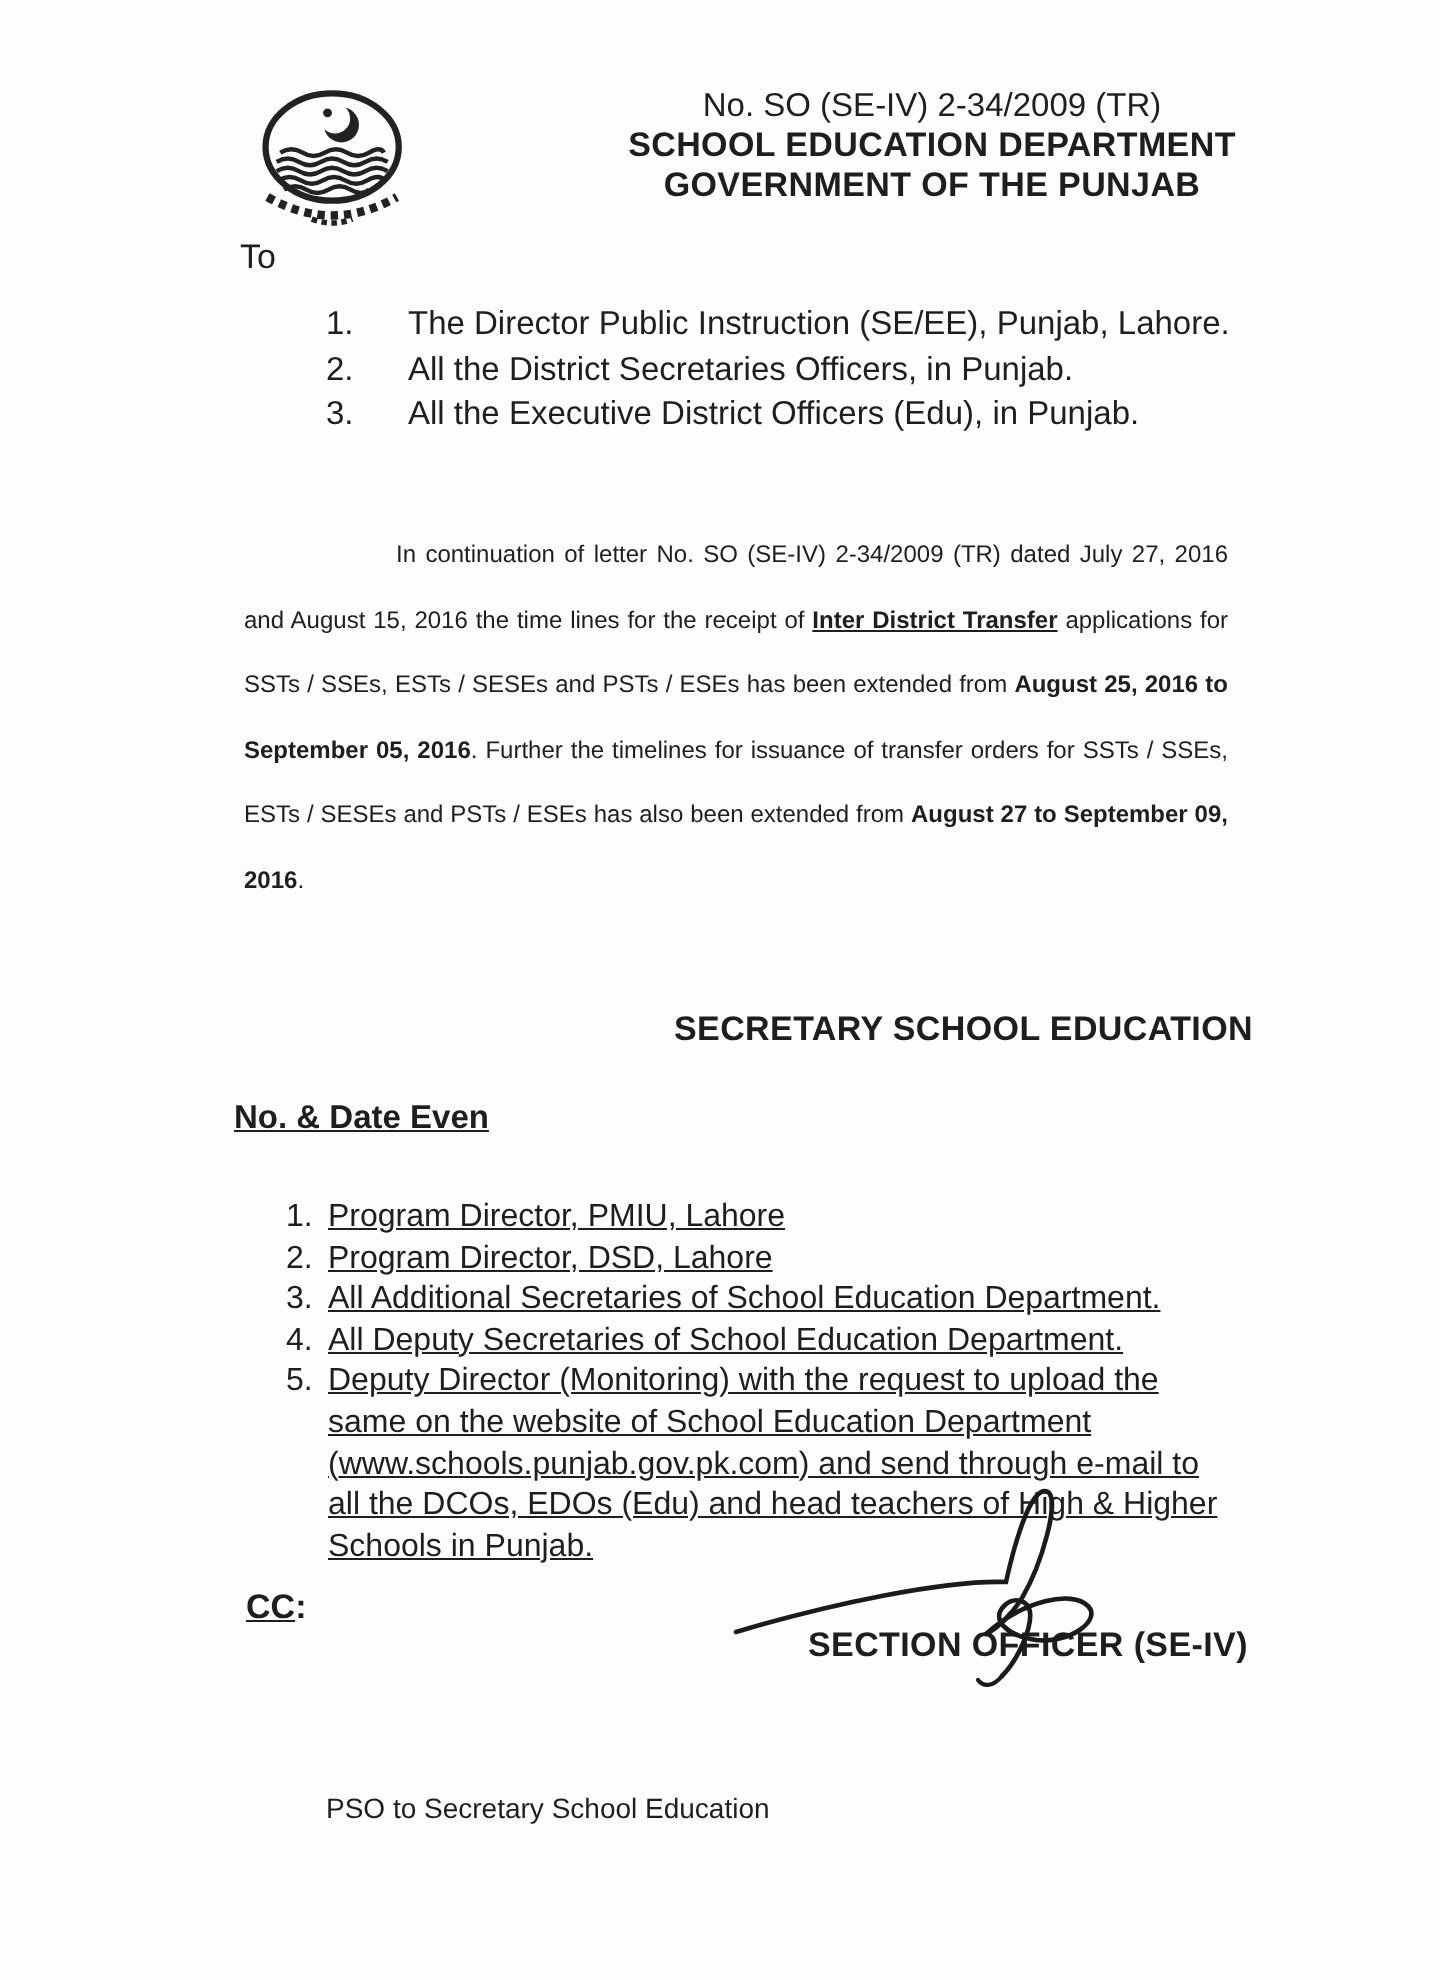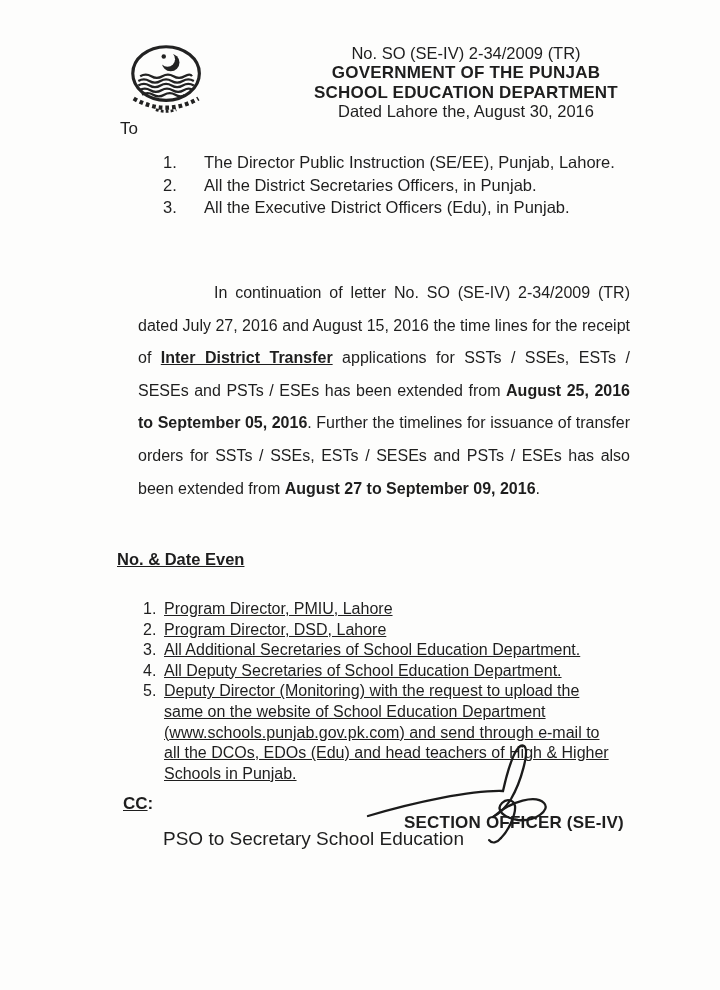--- a/index.html
+++ b/index.html
@@ -23,39 +23,39 @@
   .recipients{position:absolute;left:163px;top:151px;width:480px;font-size:16.5px;line-height:22.5px;}
   .recipients .row{display:flex;}
   .recipients .num{width:41px;flex:none;}
 
   .subject-row{position:absolute;left:115px;top:233px;font-size:17px;}
   .subject-label{display:inline-block;width:86px;}
   .subject-text{font-weight:bold;text-decoration:underline;letter-spacing:.2px;}
 
   .body-par{
     position:absolute;left:122px;top:261px;width:492px;
-    font-size:16px;line-height:32.6px;text-align:justify;text-indent:76px;margin:16px;
+    font-size:12px;line-height:32.6px;text-align:justify;text-indent:76px;margin:0;
   }
 
   .secretary{position:absolute;left:337px;top:505px;font-size:17px;font-weight:bold;letter-spacing:.2px;}
 
   .endorse-heading{position:absolute;left:117px;top:550px;font-size:16.5px;font-weight:bold;text-decoration:underline;}
   .endorse-intro{position:absolute;left:162px;top:577px;font-size:16px;}
   .endorse-list{position:absolute;left:143px;top:599px;width:472px;font-size:16px;line-height:20.6px;}
   .endorse-list .row{display:flex;}
   .endorse-list .num{width:21px;flex:none;}
   .endorse-list .txt{max-width:449px;text-decoration:underline;}
 
   .signature{position:absolute;left:360px;top:738px;width:228px;height:112px;z-index:2;}
 
   .section-officer{position:absolute;left:404px;top:813px;font-size:17px;font-weight:bold;letter-spacing:.2px;}
 
   .cc-row{position:absolute;left:123px;top:794px;font-size:17px;font-weight:bold;}
   .cc-label{text-decoration:underline;}
-  .cc-item{position:absolute;left:163px;top:828px;font-size:19px;}
+  .cc-item{position:absolute;left:163px;top:896px;font-size:14px;}
 </style>
 </head>
 <body>
 
 <div class="page">
 
   <div class="logo">
     <svg viewBox="0 0 84 80" width="80" height="74">
       <ellipse cx="41" cy="33" rx="36" ry="29" fill="none" stroke="#222" stroke-width="3.4"></ellipse>
 
@@ -69,23 +69,22 @@
       <path d="M12 51 q6 -3.6 12 0 t12 0 t12 0 t12 0 t10 0" fill="none" stroke="#222" stroke-width="2.4"></path>
       <path d="M15 56 q6 -3.6 12 0 t12 0 t12 0 t10 0" fill="none" stroke="#222" stroke-width="2.4"></path>
 
       <path d="M6 60 Q41 80 76 60" fill="none" stroke="#222" stroke-width="4.6" stroke-dasharray="4 3.2"></path>
       <path d="M30 72 Q41 76 52 72" fill="none" stroke="#222" stroke-width="3" stroke-dasharray="3 2.4"></path>
     </svg>
   </div>
 
   <div class="header-block">
     <div class="header-ref">No. SO (SE-IV) 2-34/2009 (TR)</div>
+    <div class="header-org">SCHOOL EDUCATION DEPARTMENT</div>
     <div class="header-org">GOVERNMENT OF THE PUNJAB</div>
-    <div class="header-org">SCHOOL EDUCATION DEPARTMENT</div>
-    <div class="header-date">Dated Lahore the, August 30, 2016</div>
   </div>
 
   <div class="to-label">To</div>
 
   <div class="recipients">
     <div class="row">
       <span class="num">1.</span>
       <span class="txt">The Director Public Instruction (SE/EE), Punjab, Lahore.</span>
     </div>
     <div class="row">
@@ -94,20 +93,21 @@
     </div>
     <div class="row">
       <span class="num">3.</span>
       <span class="txt">All the Executive District Officers (Edu), in Punjab.</span>
     </div>
   </div>
 
 
   <p class="body-par"><span>In continuation of letter No. SO (SE-IV) 2-34/2009 (TR) dated July 27, 2016 and August 15, 2016 the time lines for the receipt of </span><span class="b u">Inter District Transfer</span><span> applications for SSTs / SSEs, ESTs / SESEs and PSTs / ESEs has been extended from </span><span class="b">August 25, 2016 to September 05, 2016</span><span>. Further the timelines for issuance of transfer orders for SSTs / SSEs, ESTs / SESEs and PSTs / ESEs has also been extended from </span><span class="b">August 27 to September 09, 2016</span><span>.</span></p>
 
+  <div class="secretary">SECRETARY SCHOOL EDUCATION</div>
 
   <div class="endorse-heading">No. &amp; Date Even</div>
 
   <div class="endorse-list">
     <div class="row">
       <span class="num">1.</span>
       <span class="txt"><span>Program Director, PMIU, Lahore</span></span>
     </div>
     <div class="row">
       <span class="num">2.</span>

